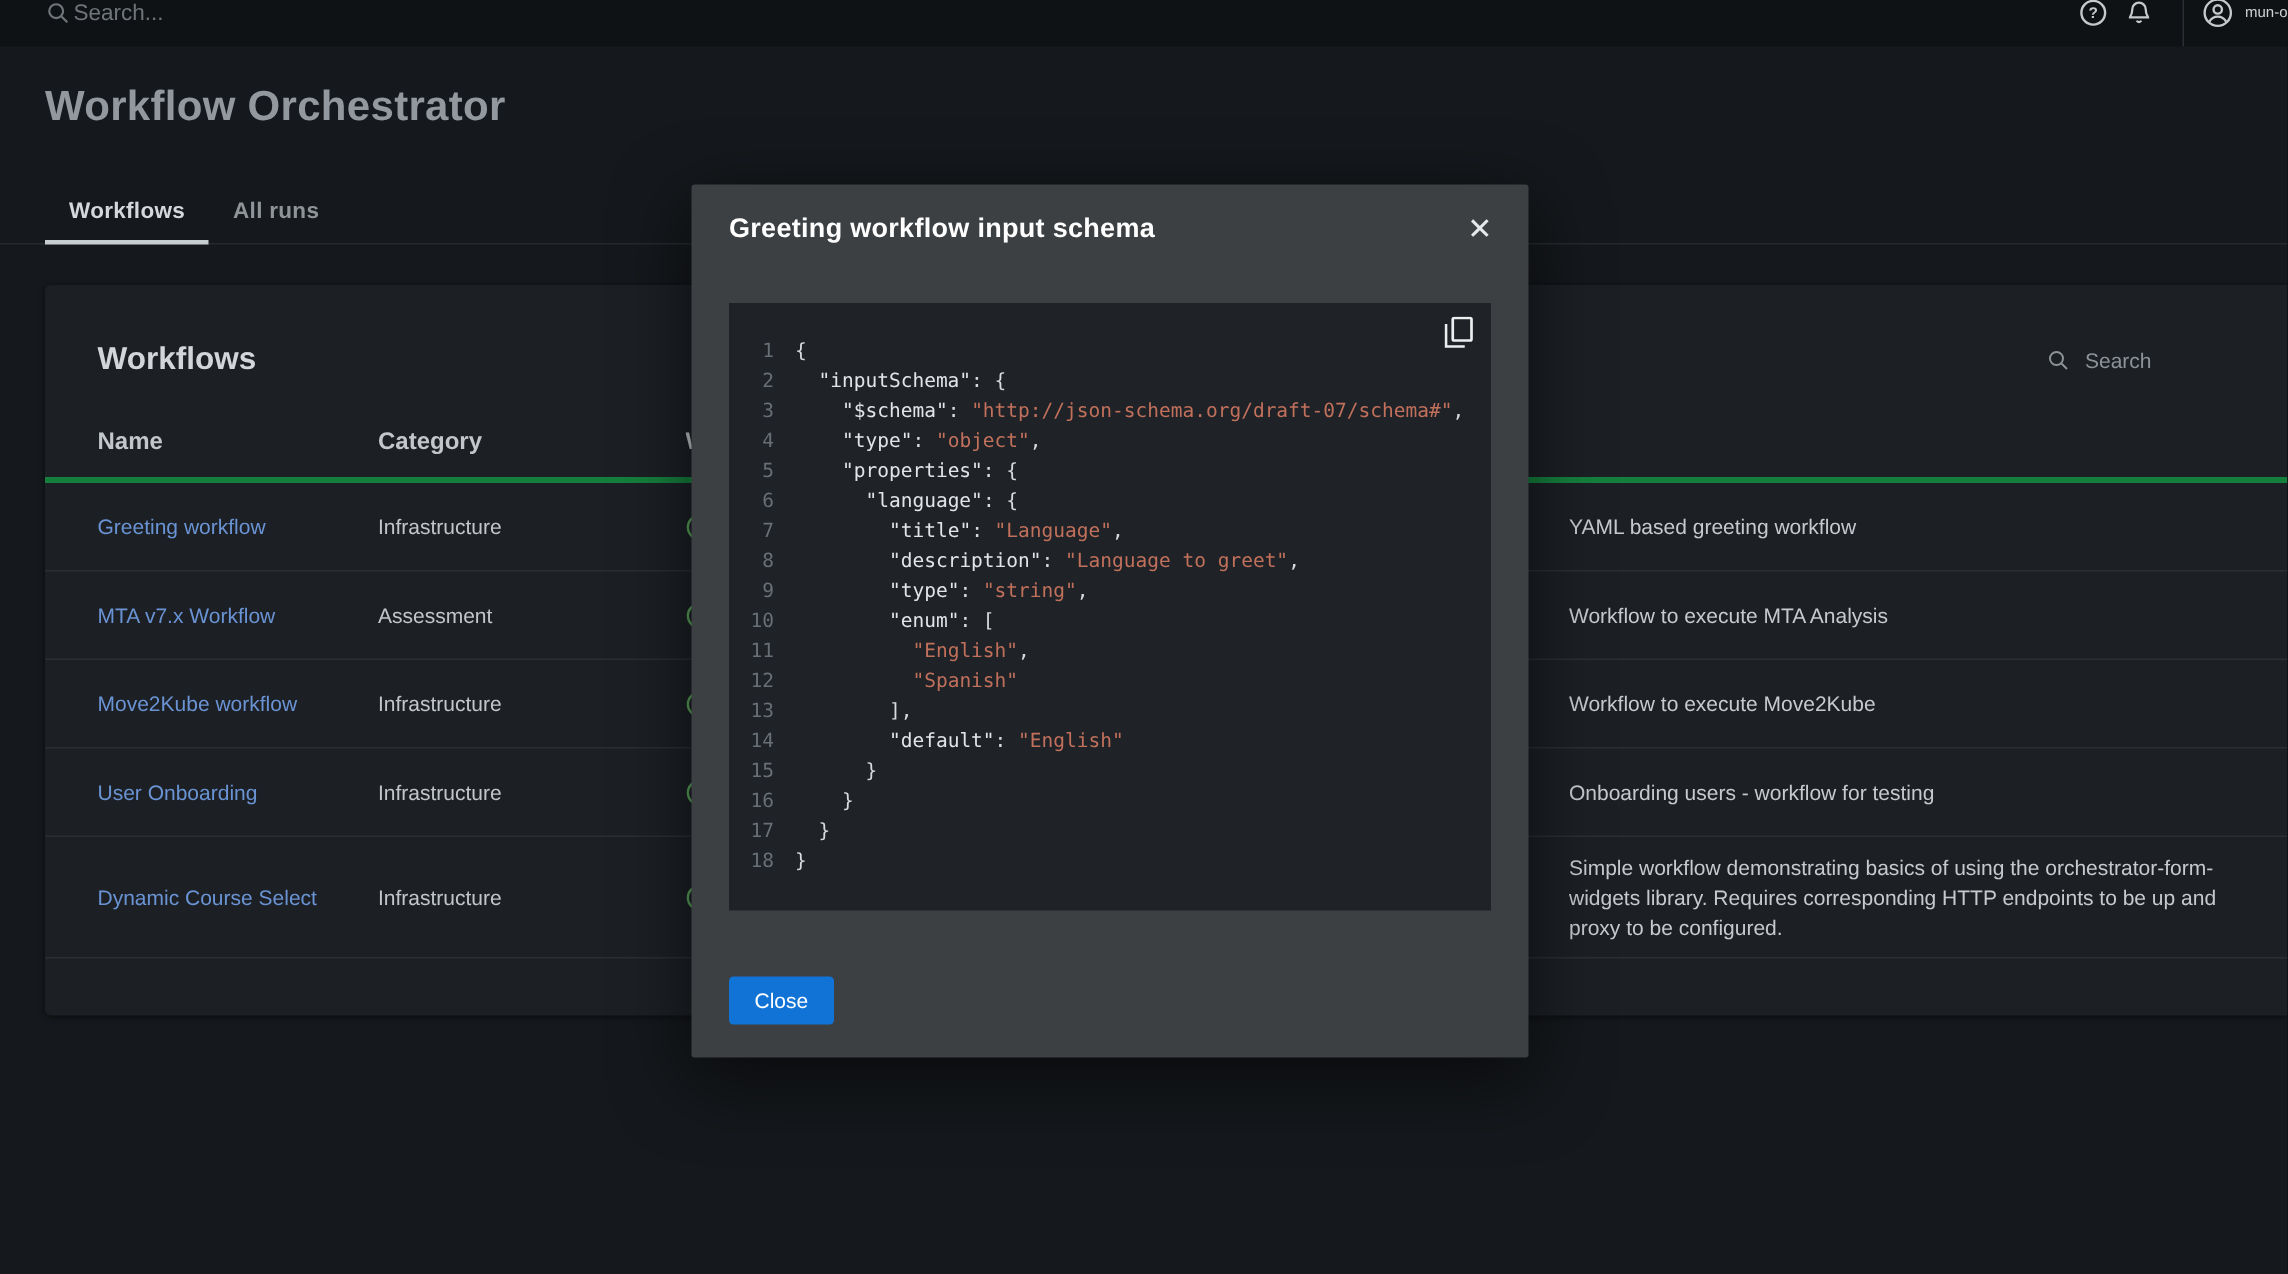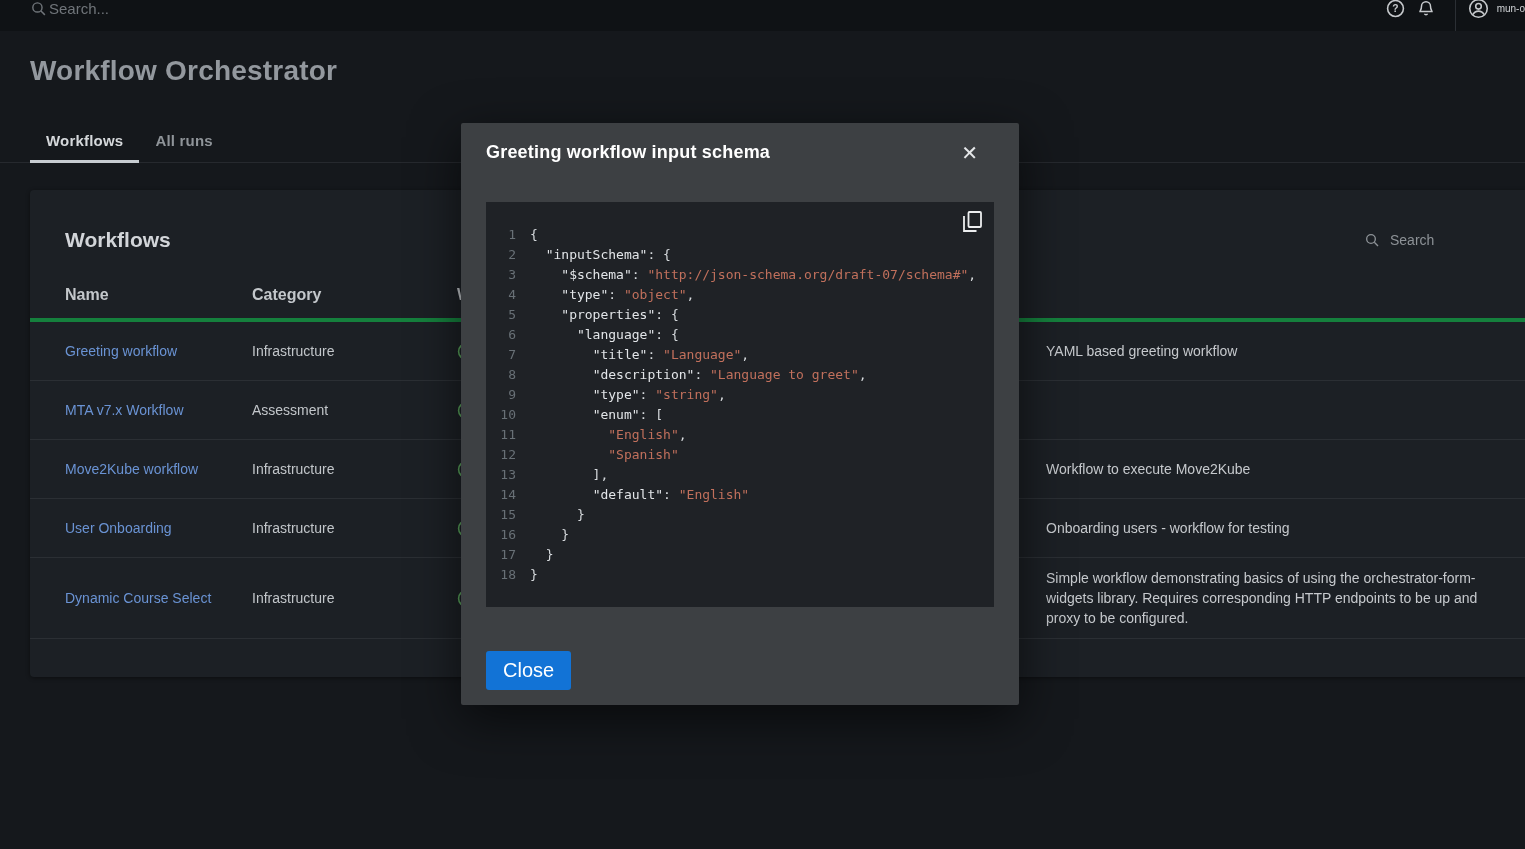--- a/index.html
+++ b/index.html
@@ -35,32 +35,32 @@
   .card-search input::placeholder{color:#8d9297}
   .thead,.trow{display:grid;grid-template-columns:187px 205px 589px minmax(0,1fr);padding-left:35px;padding-right:35px}
   .thead{height:70px;align-items:end;padding-bottom:14px;border-bottom:4px solid #15803d;font-size:16px;font-weight:600;color:#c3c7cb}
   .thead>div{cursor:pointer;white-space:nowrap;overflow:hidden}
   .trow{min-height:59px;align-items:center;border-bottom:1px solid #2b2f34;font-size:14px;color:#c2c6ca;padding-top:10px;padding-bottom:10px}
   .trow a{color:var(--link,#6a93d4);text-decoration:none}
   .desc-cell{line-height:20px;color:#c6c9cd}
   .status-cell{display:flex;align-items:center}
   
   .modal{position:absolute;left:461px;top:123px;width:558px;height:582px;background:#3d4043;border-radius:2px;box-shadow:0 14px 50px rgba(0,0,0,.6);z-index:10}
-  .modal-head{display:flex;justify-content:space-between;align-items:flex-start;padding:19px 39px 0 25px}
+  .modal-head{display:flex;justify-content:space-between;align-items:flex-start;padding:19px 22px 0 25px}
   .modal-title{font-size:18px;font-weight:700;color:#ffffff;letter-spacing:.2px}
   .modal-close{background:none;border:none;color:#e6e8ea;font-size:20px;line-height:22px;cursor:pointer;padding:0 2px;font-family:inherit}
   .codeblock{position:relative;margin:38px 25px 0;height:405px;background:#1f2226;display:flex;padding:23px 10px 0 8px;font-family:"DejaVu Sans Mono",monospace;font-size:13px;line-height:20px;overflow:hidden}
   .gutter{width:22px;text-align:right;color:#687076;user-select:none;flex:0 0 auto}
   .lines{margin-left:14px;white-space:pre;color:#d7dbde;flex:1 1 auto;overflow:hidden}
   .code-line{height:20px}
   .tk{color:#e2e5e8}
   .ts{color:var(--code-string,#c1705c)}
   .copy-btn{position:absolute;top:9px;right:12px;background:none;border:none;cursor:pointer;padding:0;display:flex}
   .modal-footer{margin:44px 0 0 25px}
-  .btn-close{background:var(--button-primary,#1273d6);color:#fff;border:none;border-radius:3px;font-size:20px;font-weight:500;padding:8px 17px;cursor:pointer;font-family:inherit}
+  .btn-close{background:var(--button-primary,#1273d6);color:#fff;border:none;border-radius:3px;font-size:14px;font-weight:500;padding:8px 17px;cursor:pointer;font-family:inherit}
 </style>
 </head>
 <body>
 
 <div class="screen">
 
   <header class="topbar">
     <div class="topbar-inner">
       <div class="tb-search">
         <span style="display:flex">
@@ -144,20 +144,21 @@
     <div><a href="#">MTA v7.x Workflow</a></div>
     <div>Assessment</div>
     <div class="status-cell">
       <span style="display:flex">
         <svg width="19" height="19" viewBox="0 0 24 24">
                 <circle cx="12" cy="12" r="10" fill="none" stroke="#58a25a" stroke-width="2"></circle>
                 <path d="M7 12.5l3.2 3.2L17 9" fill="none" stroke="#58a25a" stroke-width="2"></path>
               </svg>
       </span>
     </div>
+    <div class="desc-cell">Workflow to execute MTA Analysis</div>
   </div>
         <div class="trow">
     <div><a href="#">Move2Kube workflow</a></div>
     <div>Infrastructure</div>
     <div class="status-cell">
       <span style="display:flex">
         <svg width="19" height="19" viewBox="0 0 24 24">
                 <circle cx="12" cy="12" r="10" fill="none" stroke="#58a25a" stroke-width="2"></circle>
                 <path d="M7 12.5l3.2 3.2L17 9" fill="none" stroke="#58a25a" stroke-width="2"></path>
               </svg>

